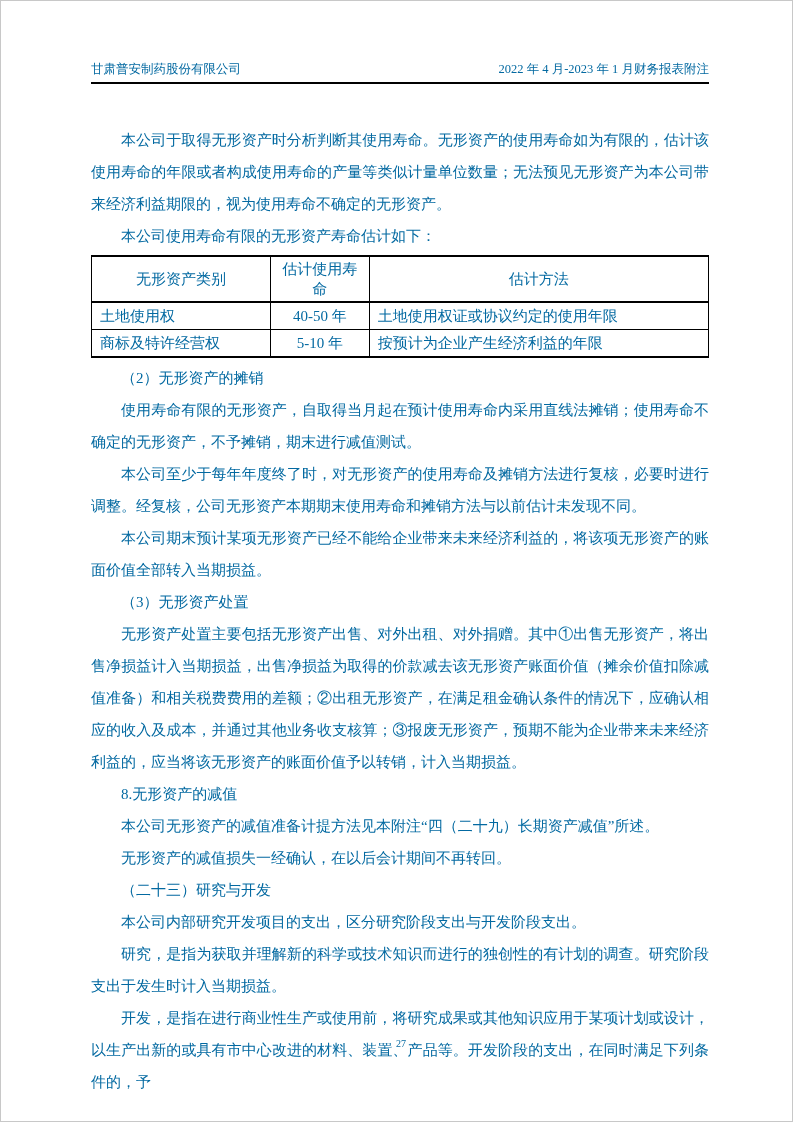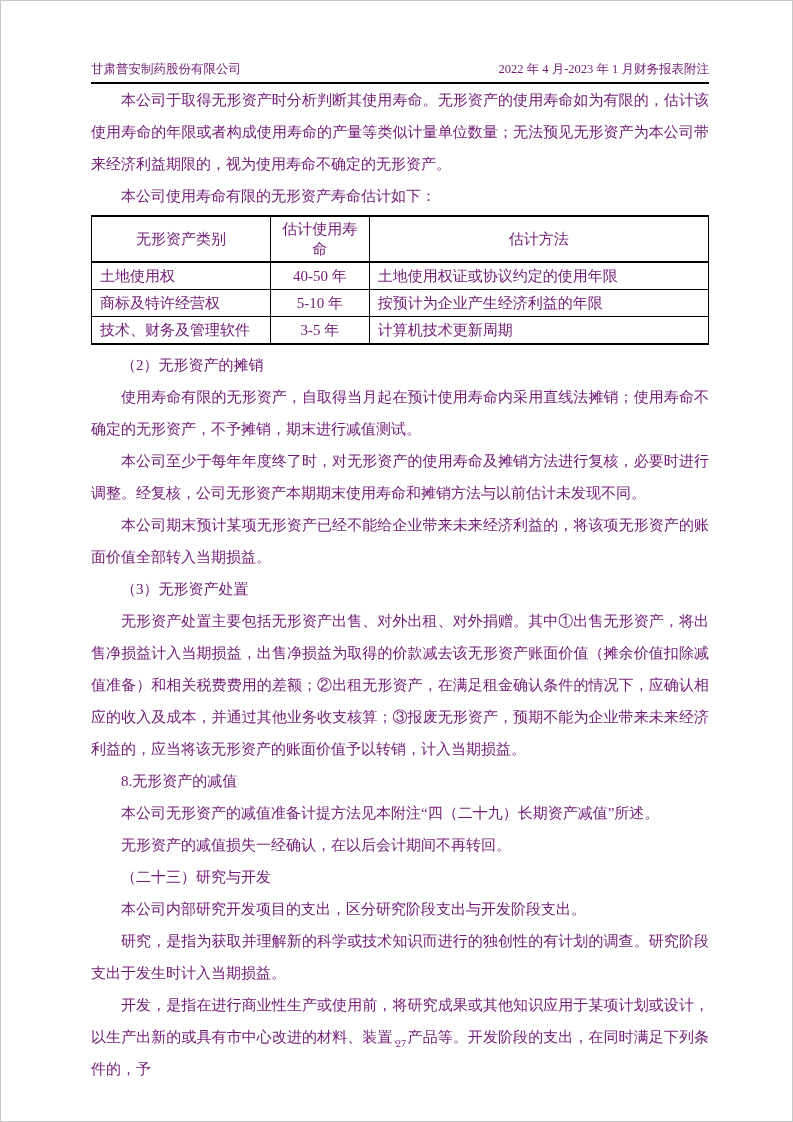--- a/index.html
+++ b/index.html
@@ -10,34 +10,35 @@
   }
   .page {
     position: relative;
     width: 793px;
     height: 1122px;
     margin: 0 auto;
     background: #ffffff;
     box-sizing: border-box;
     border: 1px solid #c8c8c8;
     padding: 60px 83px 0 90px;
-    color: #701a75;
+    color: #0369a1;
   }
   .doc-header {
     display: flex;
     justify-content: space-between;
     align-items: flex-end;
     font-size: 12.5px;
     padding-bottom: 4px;
     border-bottom: 2px solid #000;
   }
   .doc-body {
     padding-top: 0;
     font-size: 15px;
     line-height: 32px;
+    margin-top: 40px;
   }
   .para {
     margin: 0;
     text-indent: 2em;
     text-align: justify;
   }
   .heading {
     margin: 0;
     text-indent: 2em;
     font-size: 15px;
@@ -97,25 +98,20 @@
         <tr>
           <td class="col-type">土地使用权</td>
           <td class="col-life">40-50 年</td>
           <td class="col-method">土地使用权证或协议约定的使用年限</td>
         </tr>
         <tr>
           <td class="col-type">商标及特许经营权</td>
           <td class="col-life">5-10 年</td>
           <td class="col-method">按预计为企业产生经济利益的年限</td>
         </tr>
-        <tr>
-          <td class="col-type">技术、财务及管理软件</td>
-          <td class="col-life">3-5 年</td>
-          <td class="col-method">计算机技术更新周期</td>
-        </tr>
       </tbody>
     </table>
 
     <h4 class="heading">（2）无形资产的摊销</h4>
     <p class="para">使用寿命有限的无形资产，自取得当月起在预计使用寿命内采用直线法摊销；使用寿命不确定的无形资产，不予摊销，期末进行减值测试。</p>
     <p class="para">本公司至少于每年年度终了时，对无形资产的使用寿命及摊销方法进行复核，必要时进行调整。经复核，公司无形资产本期期末使用寿命和摊销方法与以前估计未发现不同。</p>
     <p class="para">本公司期末预计某项无形资产已经不能给企业带来未来经济利益的，将该项无形资产的账面价值全部转入当期损益。</p>
 
     <h4 class="heading">（3）无形资产处置</h4>
     <p class="para">无形资产处置主要包括无形资产出售、对外出租、对外捐赠。其中①出售无形资产，将出售净损益计入当期损益，出售净损益为取得的价款减去该无形资产账面价值（摊余价值扣除减值准备）和相关税费费用的差额；②出租无形资产，在满足租金确认条件的情况下，应确认相应的收入及成本，并通过其他业务收支核算；③报废无形资产，预期不能为企业带来未来经济利益的，应当将该无形资产的账面价值予以转销，计入当期损益。</p>

